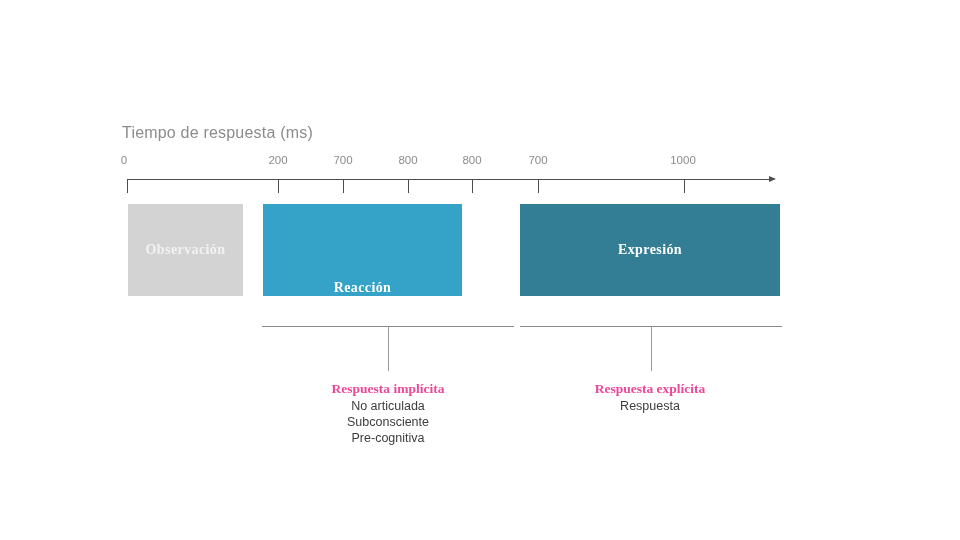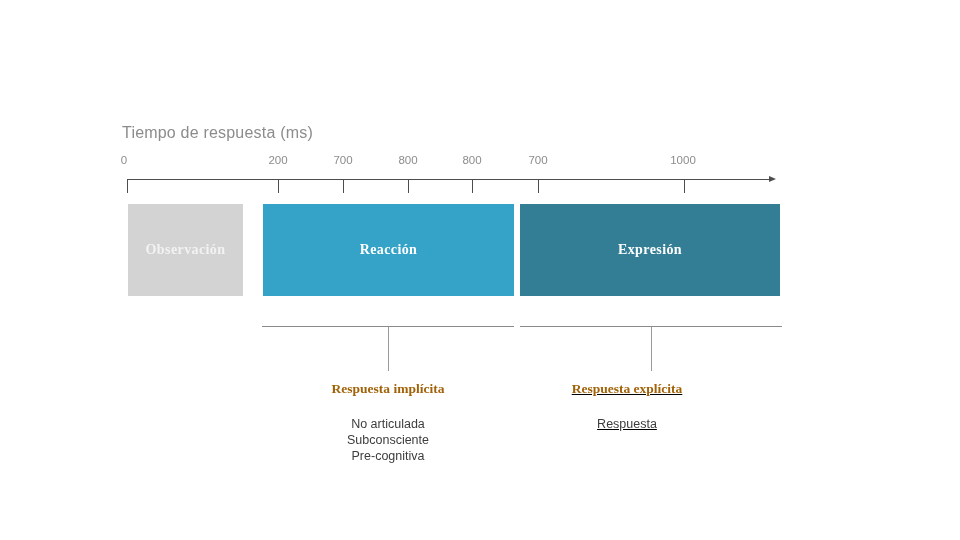--- a/index.html
+++ b/index.html
@@ -28,42 +28,42 @@
   .segment{
     position:absolute;top:204px;height:92px;
     display:flex;align-items:center;justify-content:center;
   }
   .segment-label{
     font-family:"Liberation Serif", serif;font-weight:bold;
     font-size:14px;letter-spacing:.4px;white-space:nowrap;
   }
   .seg-1{left:128px;width:115px;background:#d3d3d3;}
   .seg-1 .segment-label{color:#f2f2f2;}
-  .seg-2{left:263px;width:251px;background:#35a2c8;}
+  .seg-2{left:263px;width:199px;background:#35a2c8;align-items:flex-end;}
   .seg-2 .segment-label{color:#ffffff;}
   .seg-3{left:520px;width:260px;background:#337e95;}
   .seg-3 .segment-label{color:#ffffff;}
   .bracket-line{
     position:absolute;top:326px;height:1px;background:#8a8a8a;
   }
   .bracket-1{left:262px;width:252px;}
   .bracket-2{left:520px;width:262px;}
   .bracket-stem{
     position:absolute;top:327px;width:1px;height:44px;background:#9a9a9a;
   }
   .stem-1{left:388px;}
   .stem-2{left:651px;}
   .annotation{
     position:absolute;top:381px;width:240px;text-align:center;
   }
   .anno-1{left:268px;}
-  .anno-2{left:507px;text-decoration:underline;}
+  .anno-2{left:530px;}
   .annotation-title{
     font-family:"Liberation Serif", serif;font-weight:bold;
-    font-size:13.5px;color:#a16207;line-height:16px;margin-bottom:19px;
+    font-size:13.5px;color:#ec4899;line-height:16px;margin-bottom:1px;
   }
   .annotation-line{
     font-size:12.5px;color:#3d3d3d;line-height:16px;
   }
 </style>
 </head>
 <body>
 
 <div class="canvas">
 

